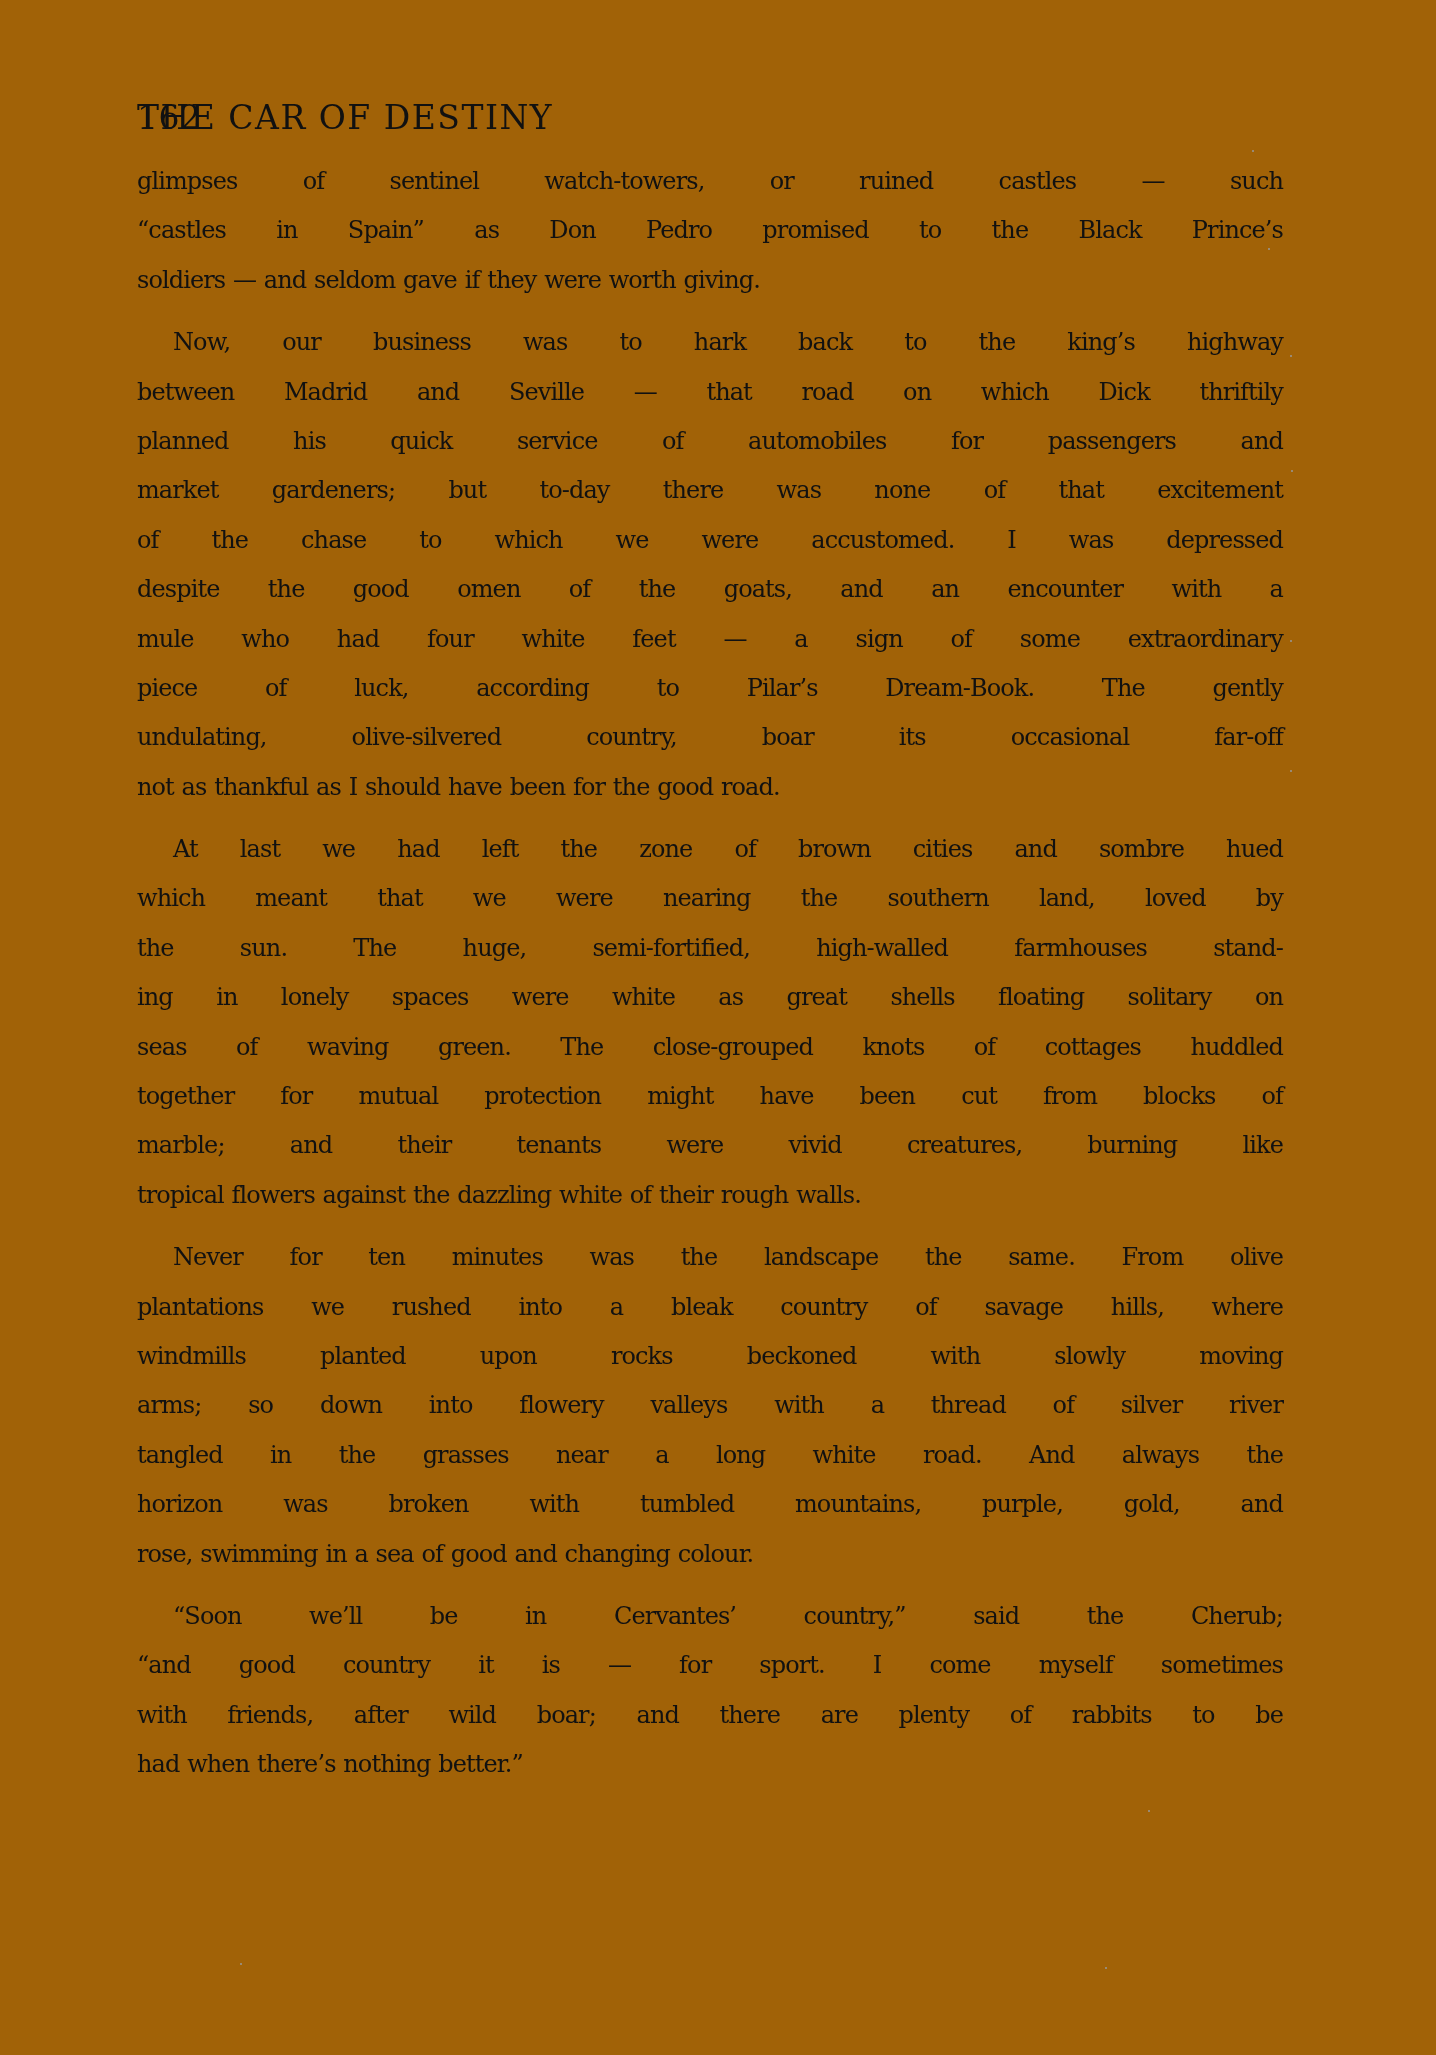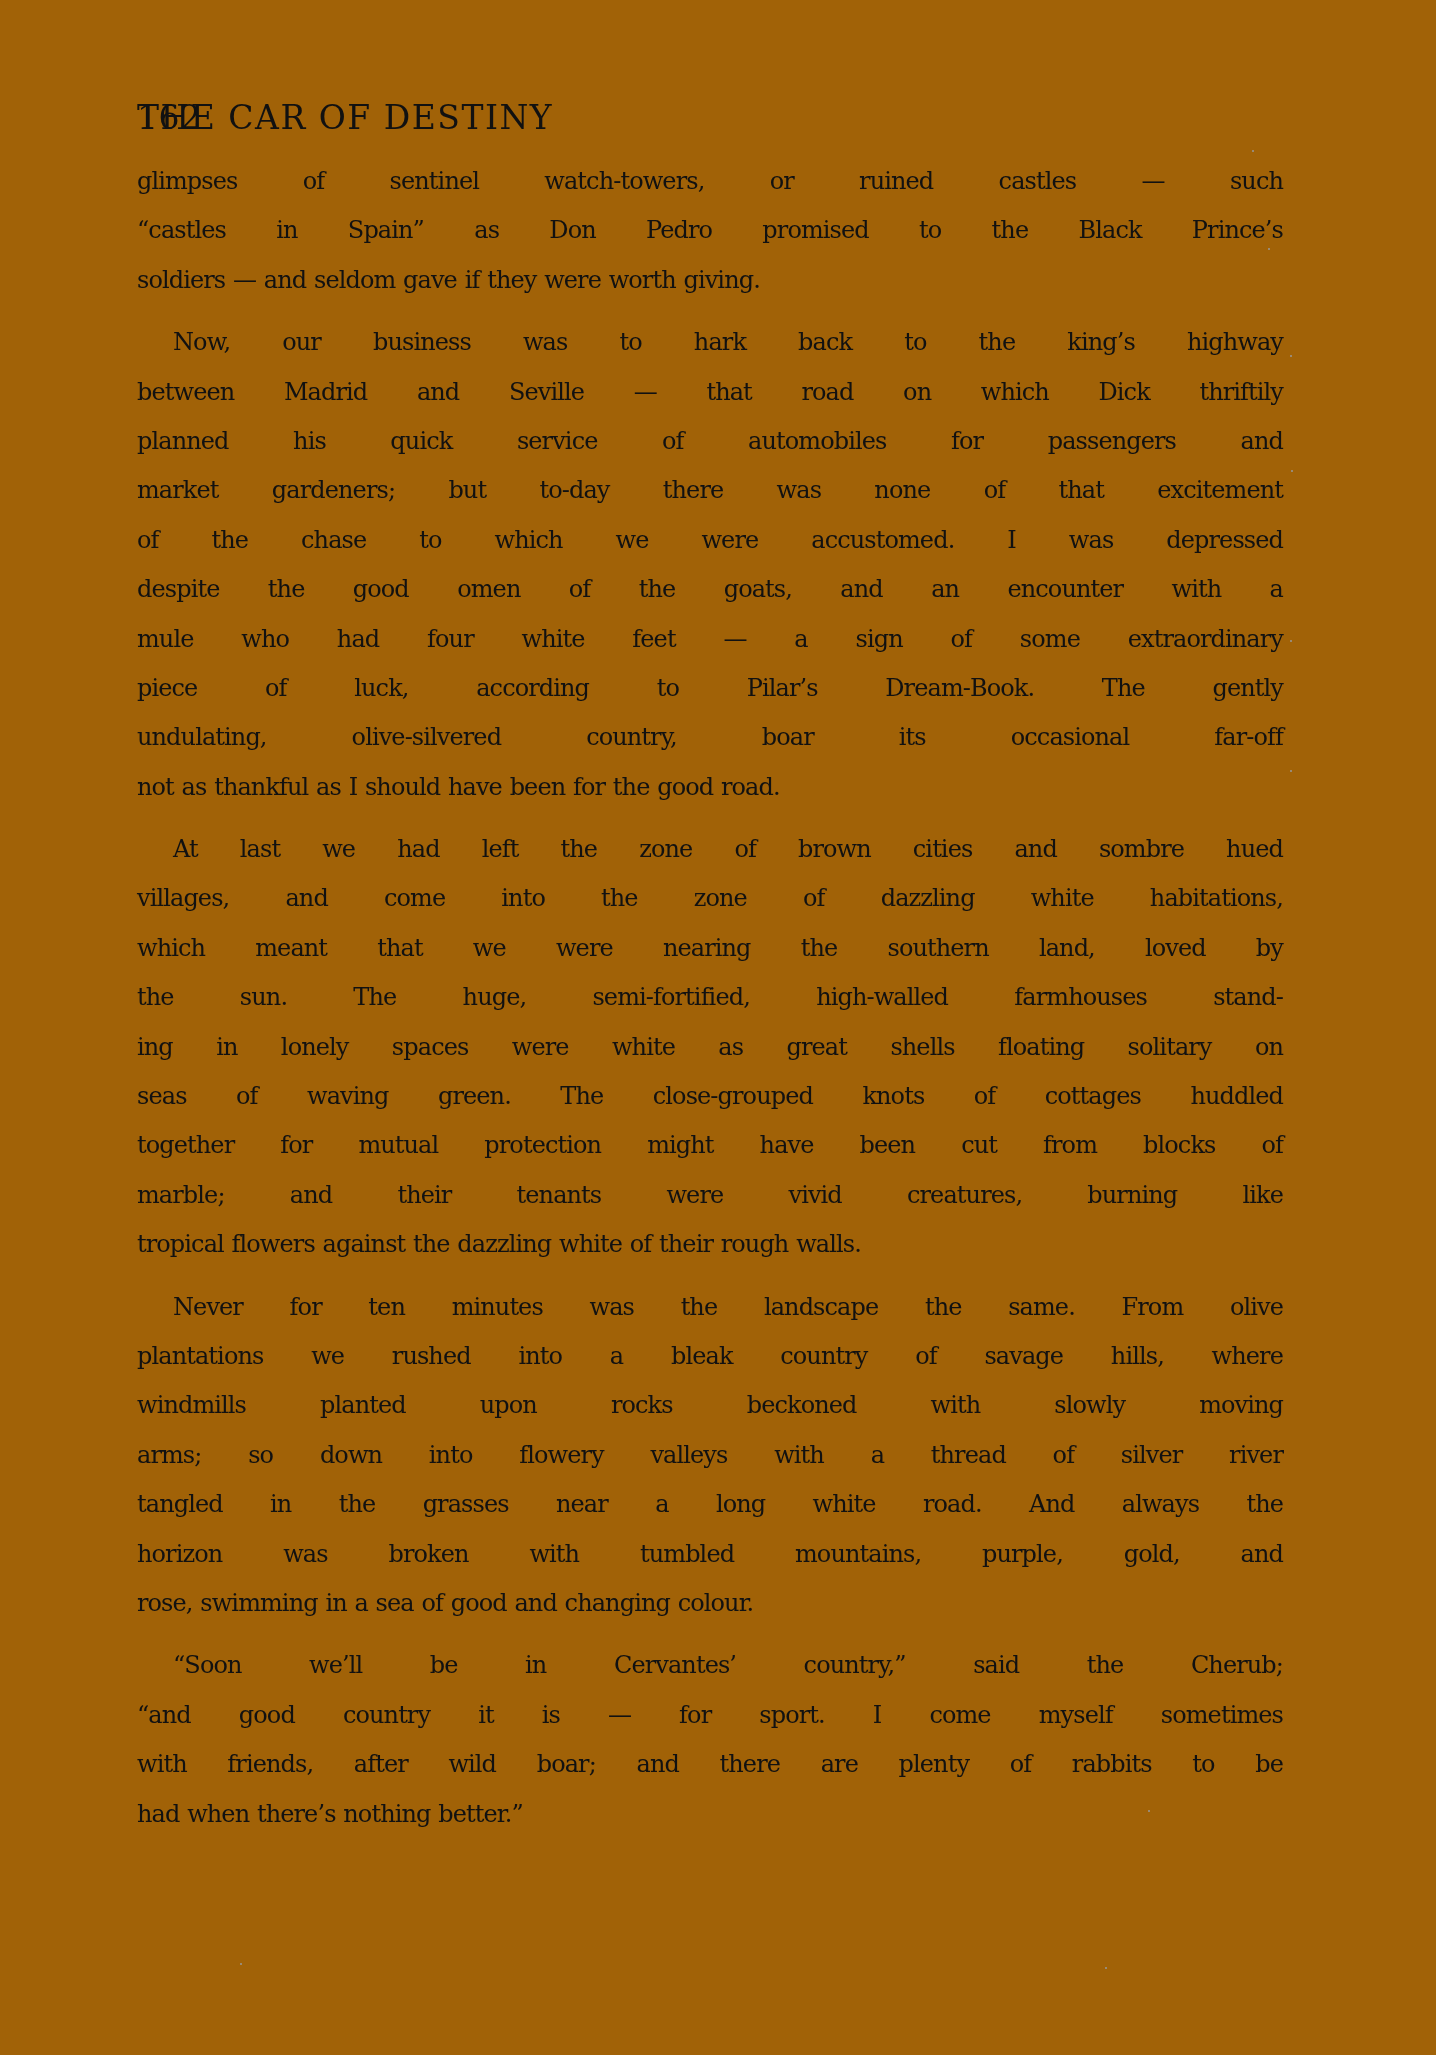--- a/index.html
+++ b/index.html
@@ -101,21 +101,20 @@
       <span class="line">between Madrid and Seville — that road on which Dick thriftily</span>
       <span class="line">planned his quick service of automobiles for passengers and</span>
       <span class="line">market gardeners; but to-day there was none of that excitement</span>
       <span class="line">of the chase to which we were accustomed. I was depressed</span>
       <span class="line">despite the good omen of the goats, and an encounter with a</span>
       <span class="line">mule who had four white feet — a sign of some extraordinary</span>
       <span class="line">piece of luck, according to Pilar’s Dream-Book. The gently</span>
       <span class="line">undulating, olive-silvered country, boar its occasional far-off</span>
       <span class="line last">not as thankful as I should have been for the good road.</span>
       <span class="line indent">At last we had left the zone of brown cities and sombre hued</span>
-      <span class="line">villages, and come into the zone of dazzling white habitations,</span>
       <span class="line">which meant that we were nearing the southern land, loved by</span>
       <span class="line">the sun. The huge, semi-fortified, high-walled farmhouses stand-</span>
       <span class="line">ing in lonely spaces were white as great shells floating solitary on</span>
       <span class="line">seas of waving green. The close-grouped knots of cottages huddled</span>
       <span class="line">together for mutual protection might have been cut from blocks of</span>
       <span class="line">marble; and their tenants were vivid creatures, burning like</span>
       <span class="line last">tropical flowers against the dazzling white of their rough walls.</span>
       <span class="line indent">Never for ten minutes was the landscape the same. From olive</span>
       <span class="line">plantations we rushed into a bleak country of savage hills, where</span>
       <span class="line">windmills planted upon rocks beckoned with slowly moving</span>

